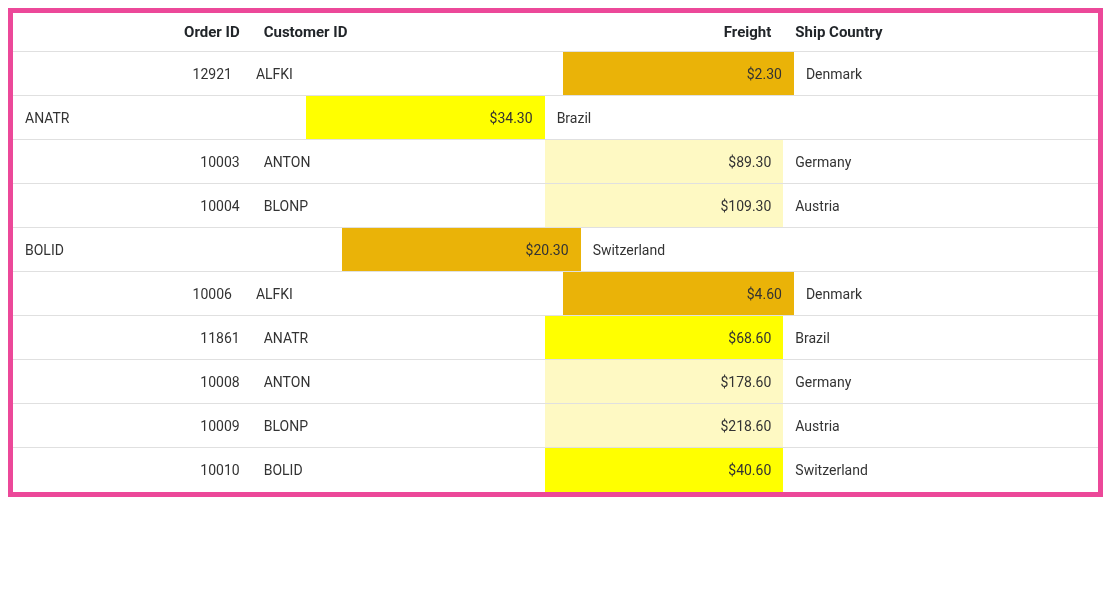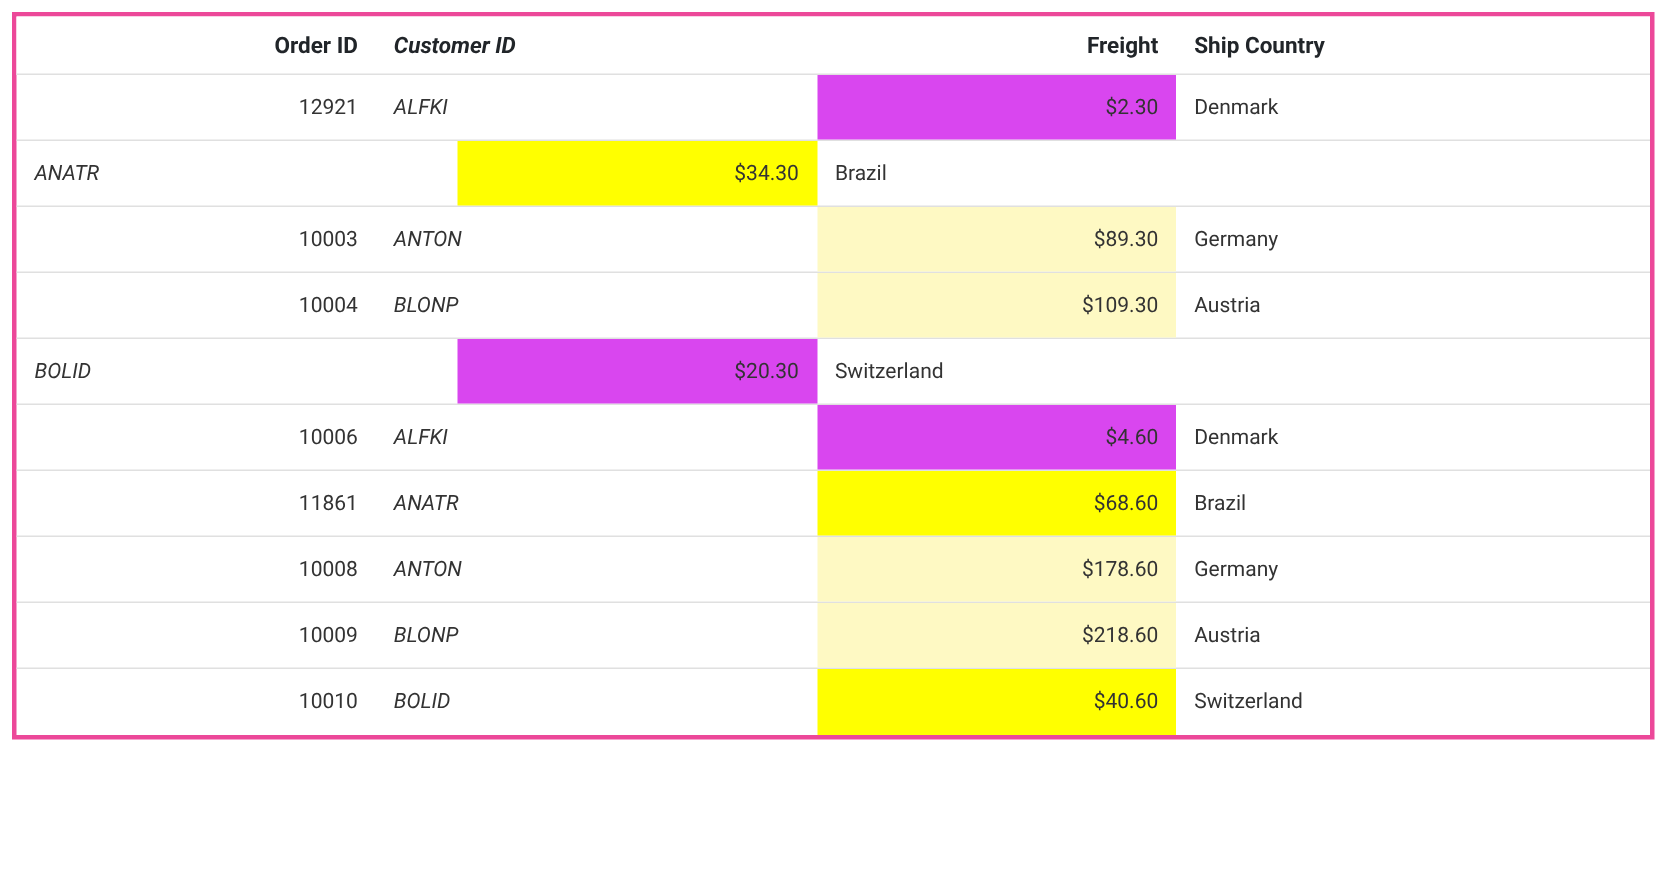--- a/index.html
+++ b/index.html
@@ -10,21 +10,21 @@
     body {
       font-family: "Segoe UI", -apple-system, BlinkMacSystemFont, Roboto, Helvetica, Arial, sans-serif;
       font-size: 14px;
       color: #212529;
       background: #ffffff;
       padding: 8px;
     }
     .grid {
       width: 100%;
       border-collapse: collapse;
-      border: 3px solid #ec4899;
+      border: 5px solid #ec4899;
     }
     .grid-header {
       display: flex;
       border-bottom: 1px solid #e0e0e0;
       background: #ffffff;
     }
     .grid-row {
       display: flex;
       border-bottom: 1px solid #e0e0e0;
       min-height: 44px;
@@ -49,34 +49,34 @@
     }
     .col-orderid {
       width: 22%;
       justify-content: flex-end;
       text-align: right;
     }
     .col-customerid {
       width: 27%;
       justify-content: flex-start;
       text-align: right;
-      font-style: italic;
     }
     .col-freight {
       width: 22%;
       justify-content: flex-end;
       text-align: center;
     }
     .col-shipcountry {
       width: 29%;
       justify-content: flex-start;
       text-align: left;
     }
     .bg-red {
-      background-color: #d946ef;
+      background-color: #eab308;
+      margin-left: 36px;
     }
     .bg-yellow {
       background-color: #ffff00;
     }
     .bg-green {
       background-color: #fef9c3;
     }
   </style>
 </head>
 <body>

